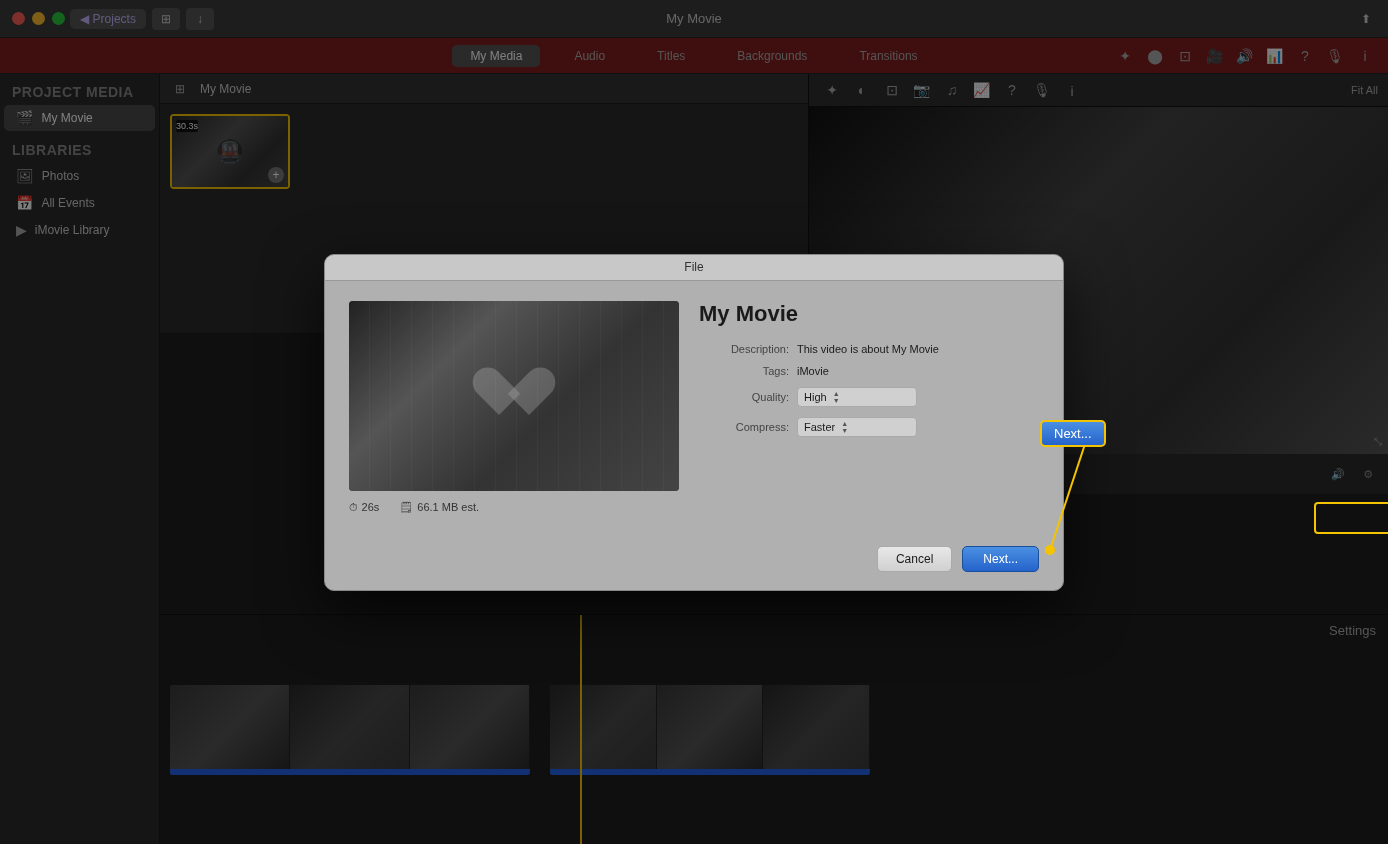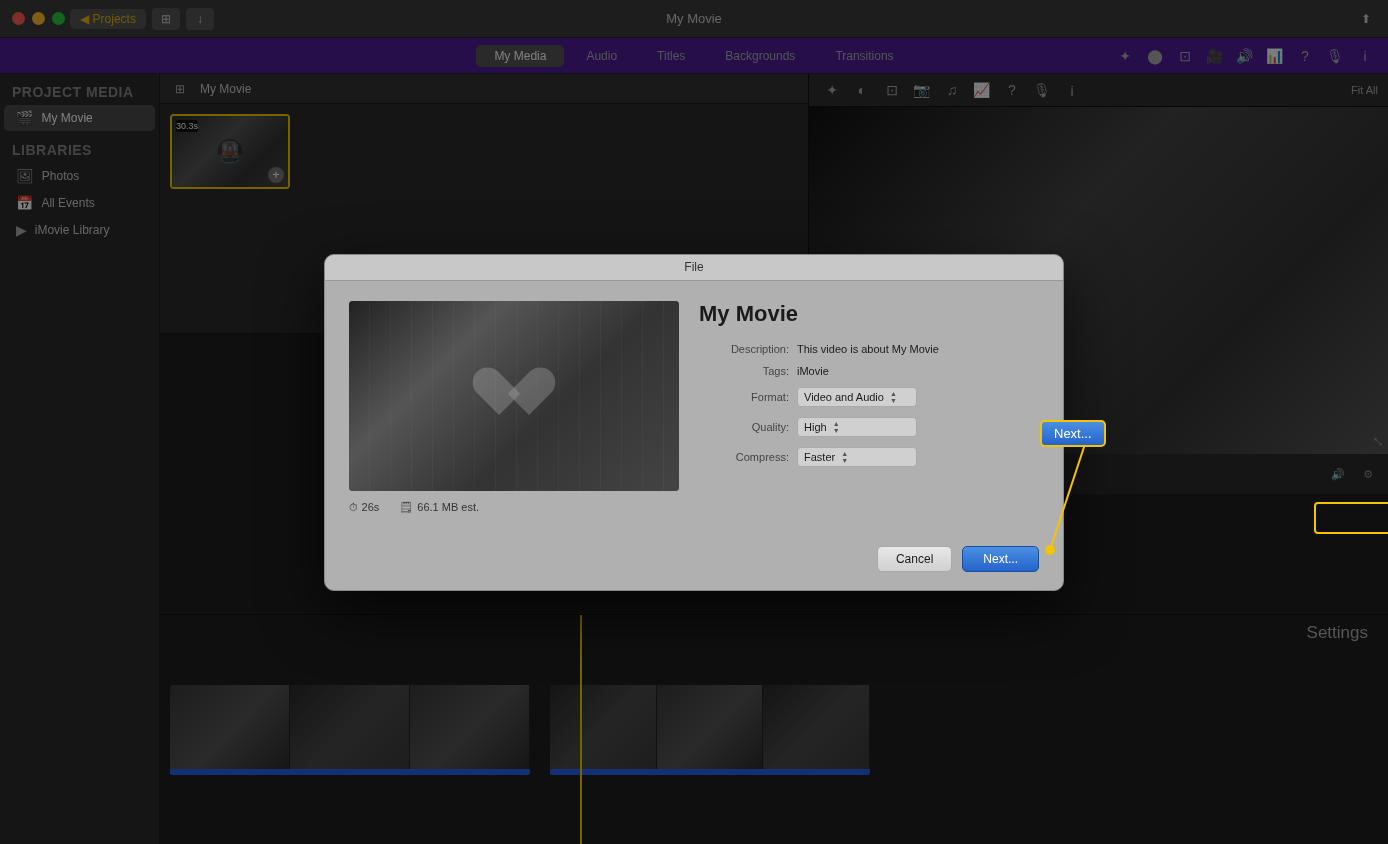--- a/index.html
+++ b/index.html
@@ -41,46 +41,46 @@
       position: absolute;
       left: 70px;
       display: flex;
       align-items: center;
       gap: 6px;
     }
     .projects-btn {
       background: #555;
       border: none;
       border-radius: 5px;
-      color: #eab308;
+      color: #c4b5fd;
       font-size: 12px;
       padding: 3px 10px;
       cursor: pointer;
       display: flex;
       align-items: center;
       gap: 4px;
     }
     .tb-icon {
       width: 28px; height: 22px;
       background: #555;
       border-radius: 4px;
       display: flex; align-items: center; justify-content: center;
       cursor: pointer;
       color: #ccc;
       font-size: 12px;
     }
 
     
     .nav-tabs {
       height: 36px;
-      background: #4c1d95;
+      background: #7f1d1d;
       display: flex;
       align-items: center;
       justify-content: center;
-      gap: 4px;
+      gap: 16px;
       border-bottom: 1px solid #222;
     }
     .nav-tab {
       padding: 4px 18px;
       border-radius: 5px;
       font-size: 12px;
       color: #aaa;
       cursor: pointer;
     }
     .nav-tab.active {
@@ -318,23 +318,23 @@
     .timeline-playhead {
       position: absolute;
       top: 0;
       width: 2px;
       height: 100%;
       background: #f5c400;
       left: 420px;
     }
     .settings-label {
       position: absolute;
-      right: 20px;
+      right: 12px;
       top: 8px;
-      font-size: 17px;
+      font-size: 13px;
       color: #aaa;
     }
 
     
     .dialog-overlay {
       position: absolute;
       top: 0; left: 0; right: 0; bottom: 0;
       background: rgba(0,0,0,0.5);
       z-index: 100;
       display: flex;
@@ -749,30 +749,20 @@
         <div class="dialog-field">
           <span class="dialog-field-label">Description:</span>
           <span class="dialog-field-value">This video is about My Movie</span>
         </div>
 
         <div class="dialog-field">
           <span class="dialog-field-label">Tags:</span>
           <span class="dialog-field-value">iMovie</span>
         </div>
 
-        <div class="dialog-field">
-          <span class="dialog-field-label">Format:</span>
-          <div class="dialog-field-select">
-            <span>Video and Audio</span>
-            <div class="stepper-arrows">
-              <span class="stepper-arrow">▲</span>
-              <span class="stepper-arrow">▼</span>
-            </div>
-          </div>
-        </div>
 
 
         <div class="dialog-field">
           <span class="dialog-field-label">Quality:</span>
           <div class="dialog-field-select">
             <span>High</span>
             <div class="stepper-arrows">
               <span class="stepper-arrow">▲</span>
               <span class="stepper-arrow">▼</span>
             </div>

